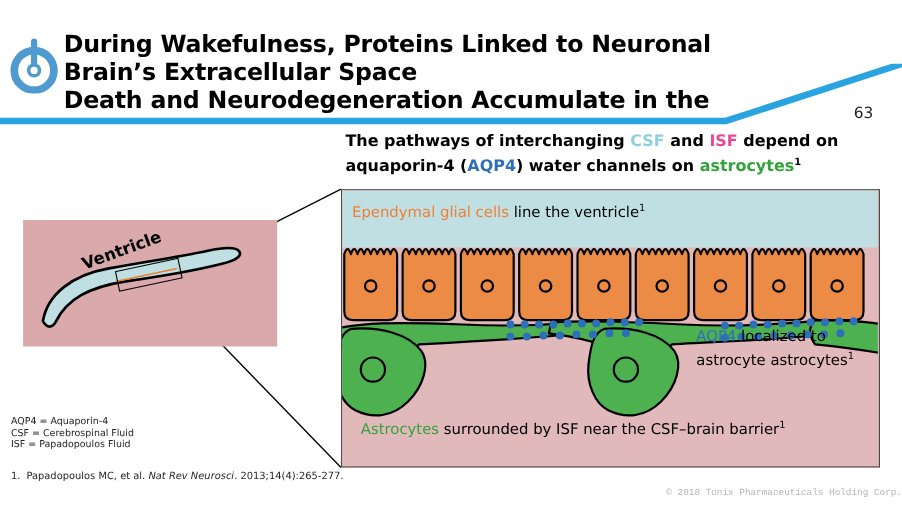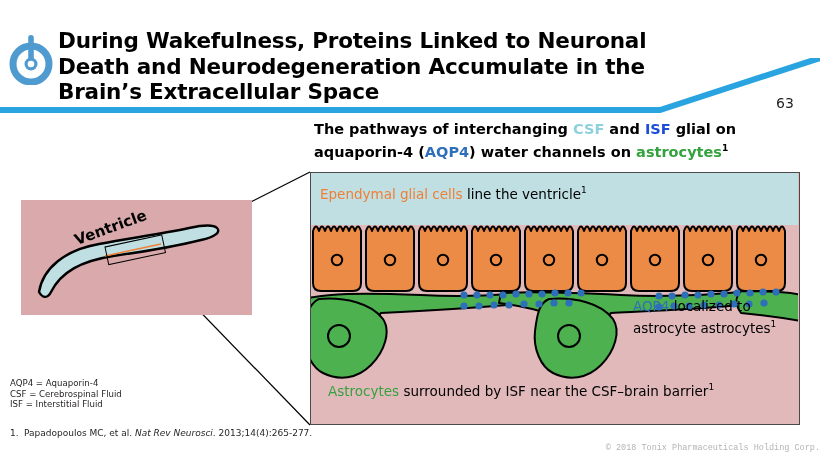--- a/index.html
+++ b/index.html
@@ -51,21 +51,21 @@
   }
   .diagram{position:absolute;left:0;top:0;width:487px;height:250px;}
 
   
   .lead{
     position:absolute;left:314px;top:120px;width:500px;
     font-family:"DejaVu Sans", sans-serif;
     font-weight:bold;font-size:14.5px;line-height:19px;color:#000;
   }
   .c-csf{color:#8fd0dd;}
-  .c-isf{color:#1d4ed8;}
+  .c-isf{color:#ec4899;}
   .c-aqp4{color:#2e6fba;}
   .c-astro{color:#34a23e;}
   .c-epend{color:#f07f35;}
 
   
   .lbl{
     position:absolute;font-family:"DejaVu Sans", sans-serif;
     font-weight:normal;color:#000;
   }
   .lbl-epend{left:320px;top:185px;font-size:13.5px;}
@@ -99,32 +99,32 @@
 
   <svg class="logo" viewBox="0 0 46 52">
     <circle cx="23" cy="31" r="18" fill="none" stroke="#4f9bd0" stroke-width="7"></circle>
     <circle cx="23" cy="31" r="6.5" fill="#4f9bd0"></circle>
     <rect x="20.2" y="2" width="5.6" height="30" rx="2.8" fill="#4f9bd0"></rect>
     <circle cx="23" cy="31" r="3.3" fill="#ffffff"></circle>
   </svg>
 
   <div class="title">
     <div>During Wakefulness, Proteins Linked to Neuronal</div>
+    <div>Brain’s Extracellular Space</div>
     <div>Death and Neurodegeneration Accumulate in the</div>
-    <div>Brain’s Extracellular Space</div>
   </div>
 
   <svg class="headerline" viewBox="0 0 820 60">
     <polyline points="0,52 660,52 820,0" fill="none" stroke="#2aa4e0" stroke-width="6"></polyline>
   </svg>
 
   <div class="pagenum">63</div>
 
   <div class="lead">
-    <span>The pathways of interchanging </span><span class="c-csf">CSF</span><span> and </span><span class="c-isf">ISF</span><span> glial on</span><br>
+    <span>The pathways of interchanging </span><span class="c-csf">CSF</span><span> and </span><span class="c-isf">ISF</span><span> depend on</span><br>
     <span>aquaporin-4 (</span><span class="c-aqp4">AQP4</span><span>) water channels on </span><span class="c-astro">astrocytes</span><span class="sup">1</span>
   </div>
 
   <svg class="callout" viewBox="0 0 820 461">
     <line x1="152" y1="252" x2="310" y2="172" stroke="#000" stroke-width="1.2"></line>
     <line x1="152" y1="262" x2="310" y2="425" stroke="#000" stroke-width="1.2"></line>
   </svg>
 
   <div class="leftpanel">
     <svg class="leftsvg" viewBox="0 0 231 115">
@@ -270,21 +270,21 @@
     <span class="c-aqp4">AQP4</span><span> localized to astrocyte astrocytes</span><span class="sup">1</span>
   </div>
 
   <div class="lbl lbl-astro">
     <span class="c-astro">Astrocytes</span><span> surrounded by ISF near the CSF–brain barrier</span><span class="sup">1</span>
   </div>
 
   <div class="abbrev">
     <div>AQP4 = Aquaporin-4</div>
     <div>CSF = Cerebrospinal Fluid</div>
-    <div>ISF = Interstitial Fluid</div>
+    <div>ISF = Papadopoulos Fluid</div>
   </div>
 
   <div class="cite">
     <span class="num">1.</span><span>Papadopoulos MC, et al. </span><i>Nat Rev Neurosci</i><span>. 2013;14(4):265-277.</span>
   </div>
 
   <div class="copyright">© 2018 Tonix Pharmaceuticals Holding Corp.</div>
 
 </div>
 

